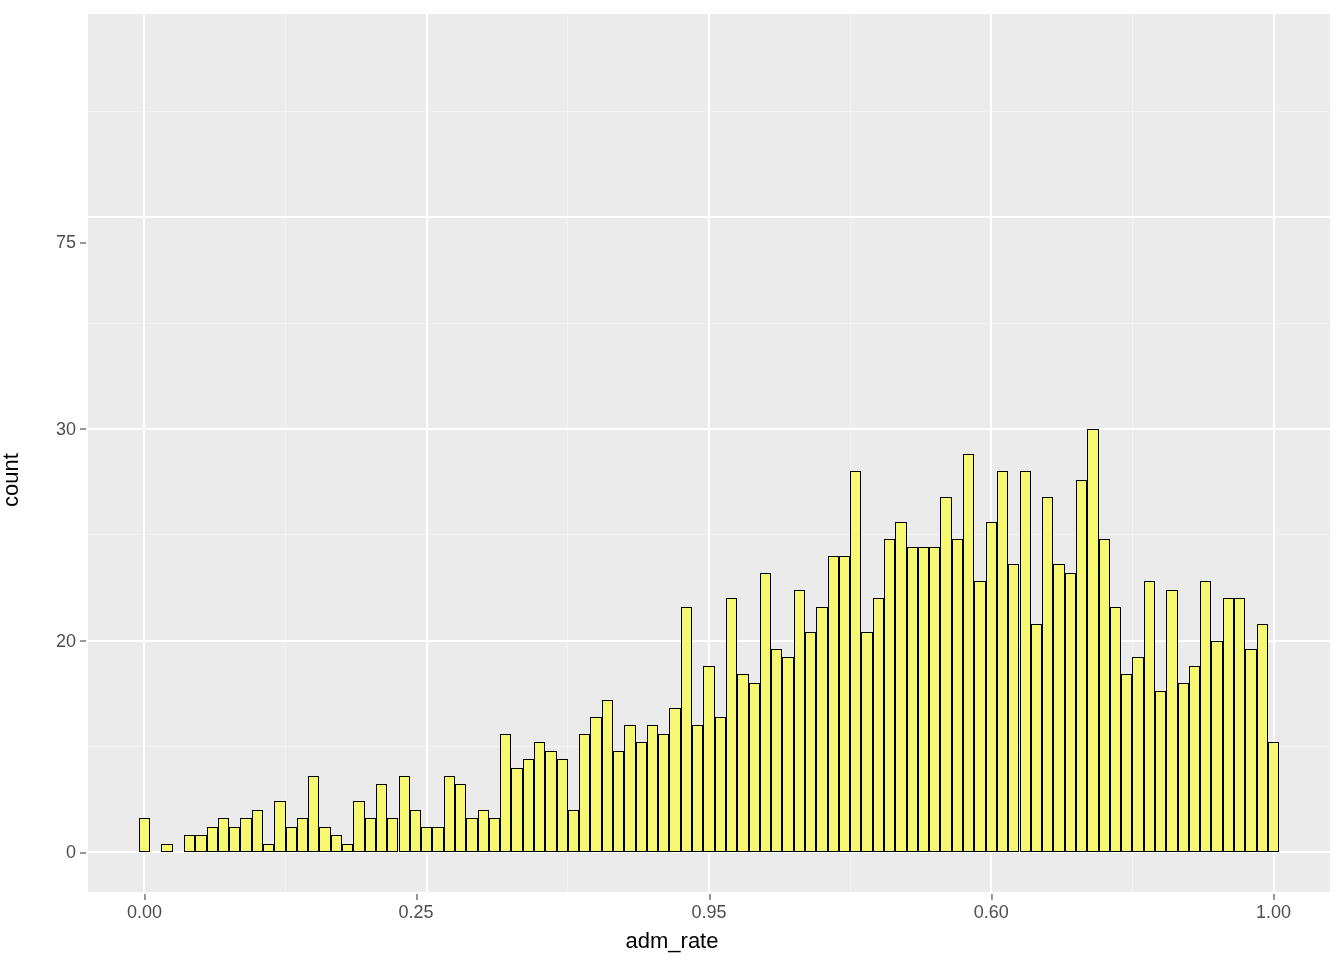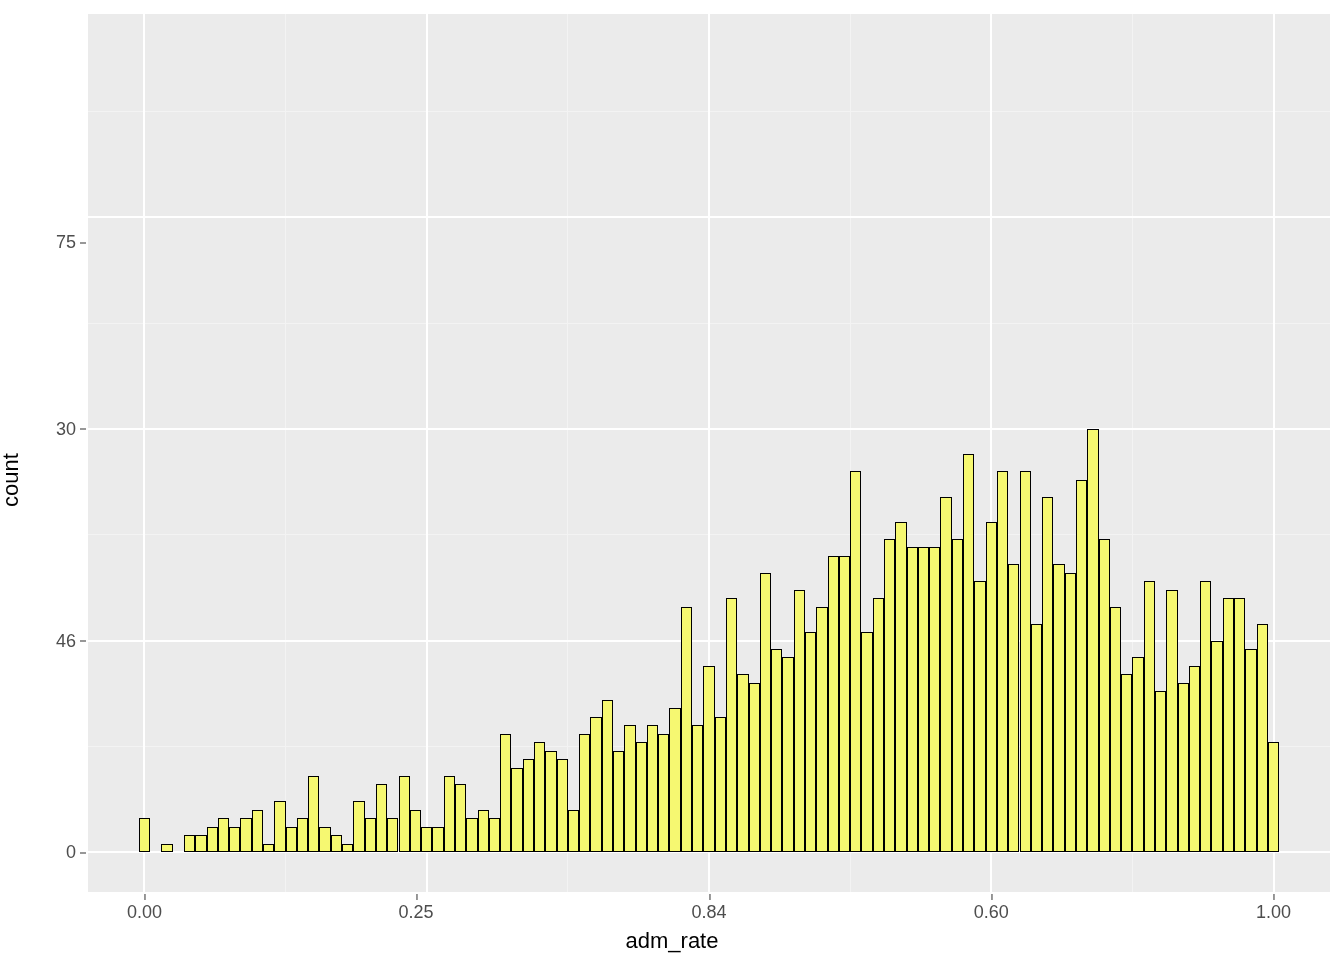--- a/index.html
+++ b/index.html
@@ -220,21 +220,21 @@
         <div class="bar" style="left: 1112.15px; width: 11.2909px; top: 567.271px; height: 270.935px;"></div>
         <div class="bar" style="left: 1123.45px; width: 11.2909px; top: 626.538px; height: 211.668px;"></div>
         <div class="bar" style="left: 1134.74px; width: 11.2909px; top: 584.204px; height: 254.002px;"></div>
         <div class="bar" style="left: 1146.03px; width: 11.2909px; top: 584.204px; height: 254.002px;"></div>
         <div class="bar" style="left: 1157.32px; width: 11.2909px; top: 635.005px; height: 203.202px;"></div>
         <div class="bar" style="left: 1168.61px; width: 11.2909px; top: 609.605px; height: 228.602px;"></div>
         <div class="bar" style="left: 1179.9px; width: 11.2909px; top: 728.139px; height: 110.068px;"></div>
       </div>
   <div class="tick-x" style="left: 56.4545px; text-align: center;">0.00</div>
       <div class="tick-x" style="left: 328px;">0.25</div>
-      <div class="tick-x" style="left: 621px;">0.84</div>
+      <div class="tick-x" style="left: 621px;">0.95</div>
       <div class="tick-x" style="left: 903.273px;">0.60</div>
       <div class="tick-x" style="left: 1185.55px; text-align: center;">1.00</div>
       <div class="tick-y" style="top: 838.206px;">0</div>
-      <div class="tick-y" style="top: 626.538px;">46</div>
+      <div class="tick-y" style="top: 626.538px;">20</div>
       <div class="tick-y" style="top: 414.87px;">30</div>
       <div class="tick-y" style="top: 203.202px; margin-top: 25px;">75</div>
     </div>
 </div>
 
 </body></html>

